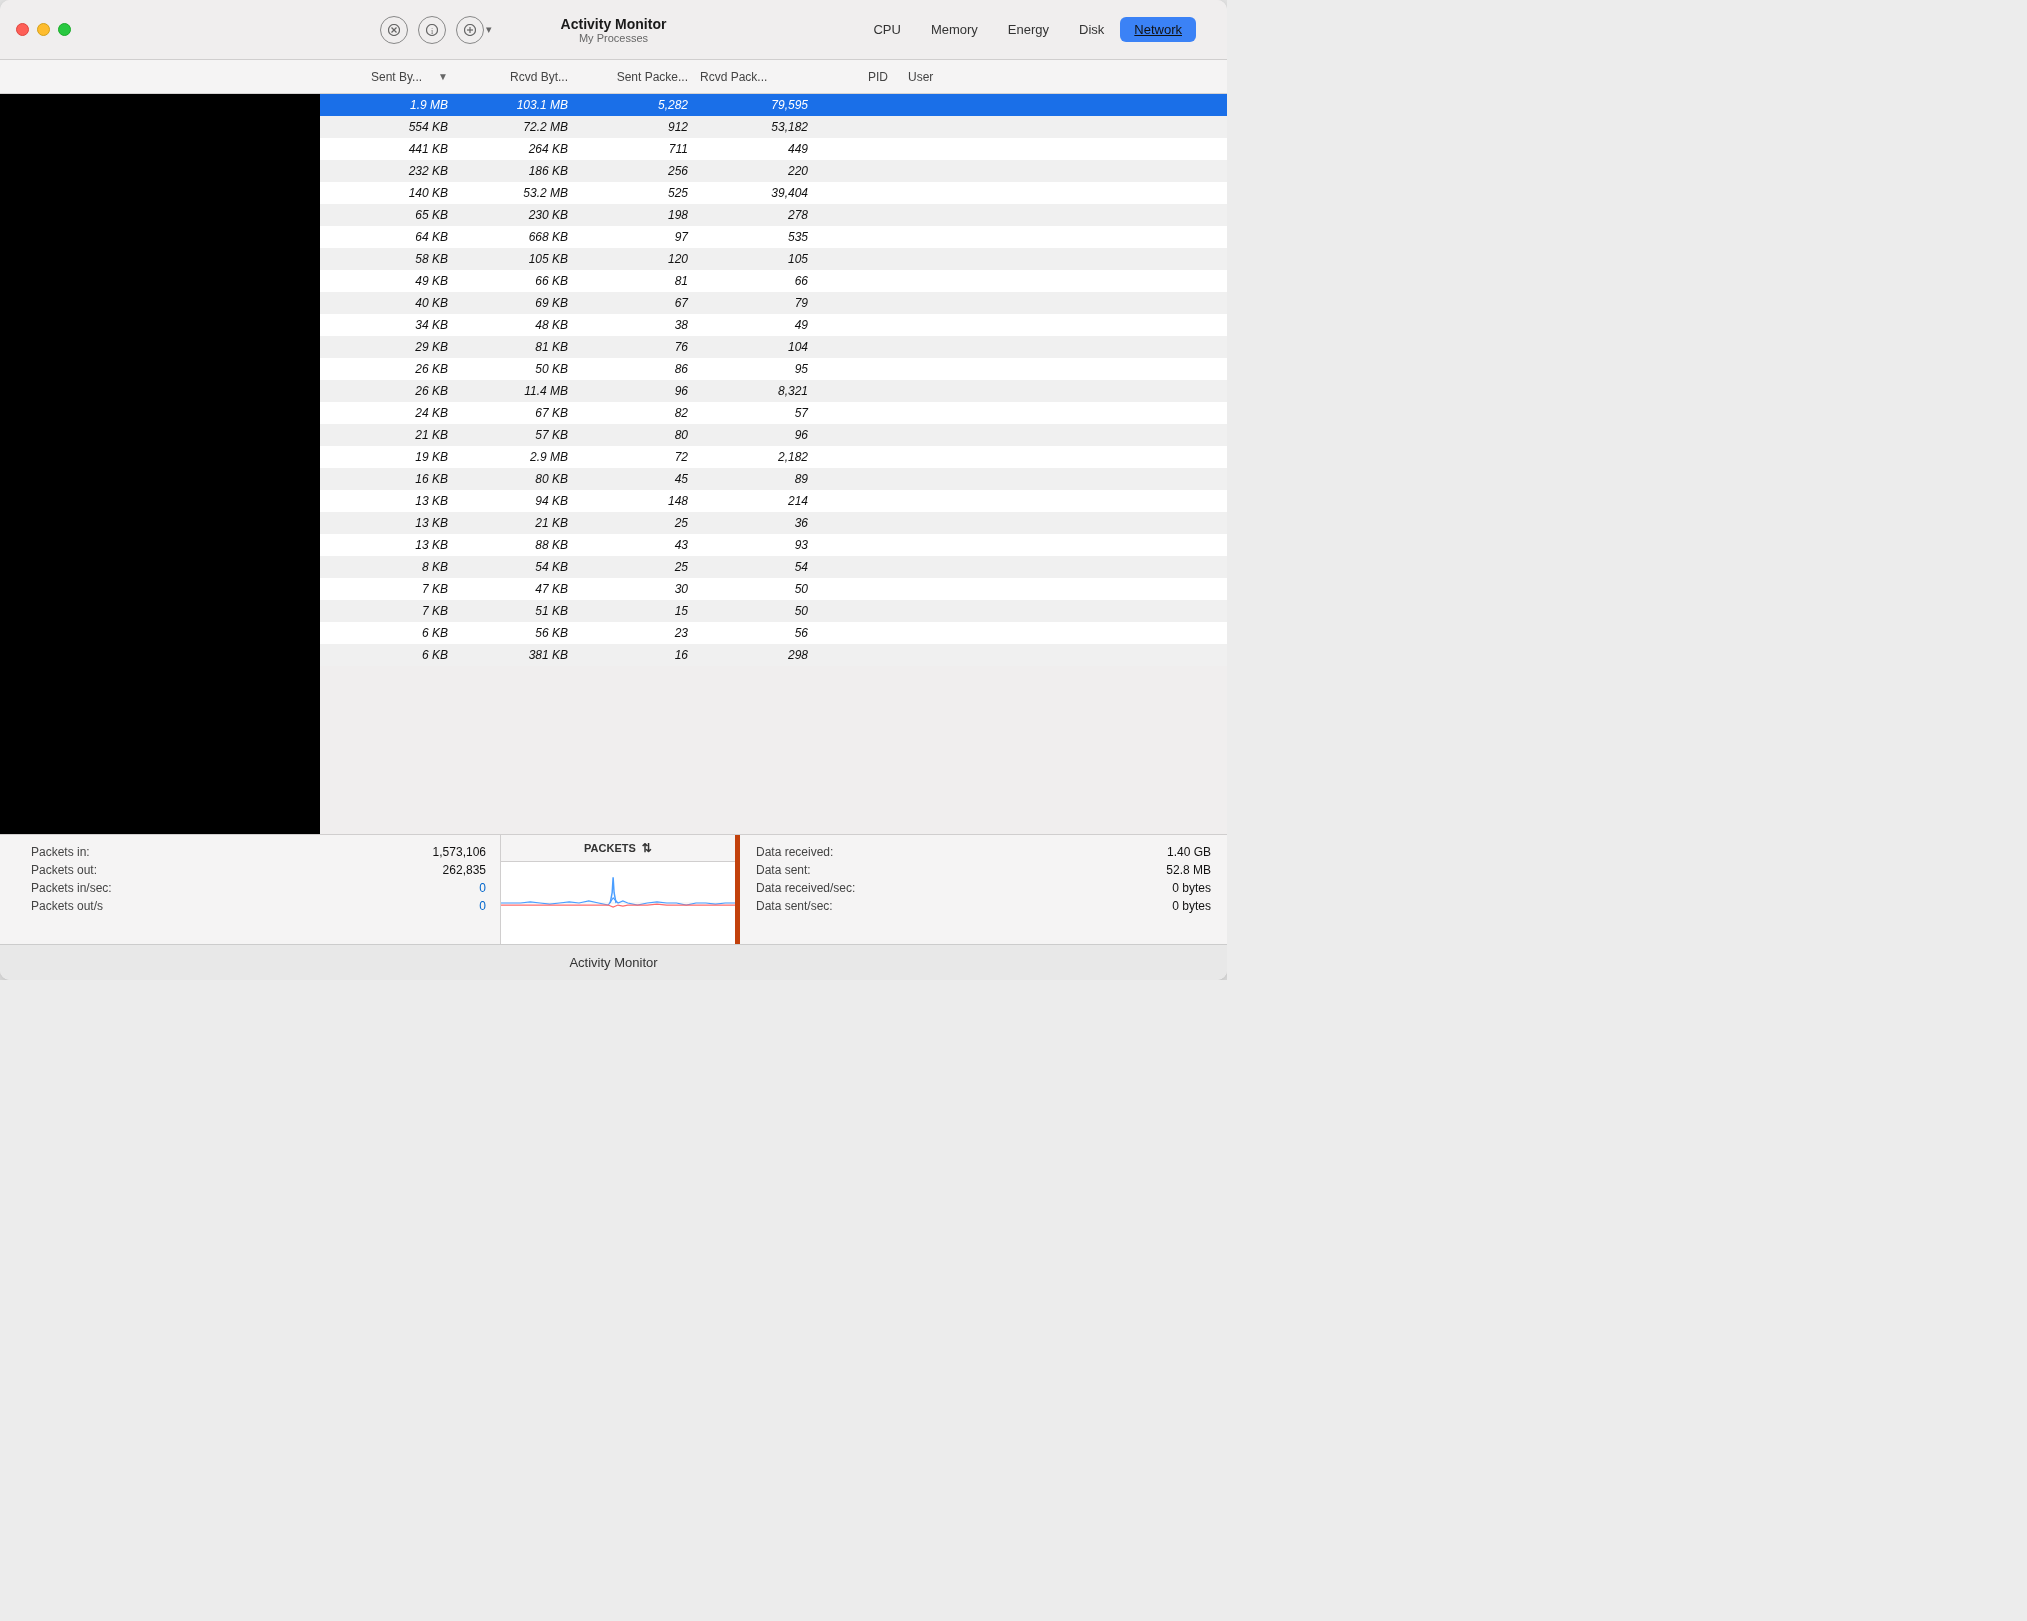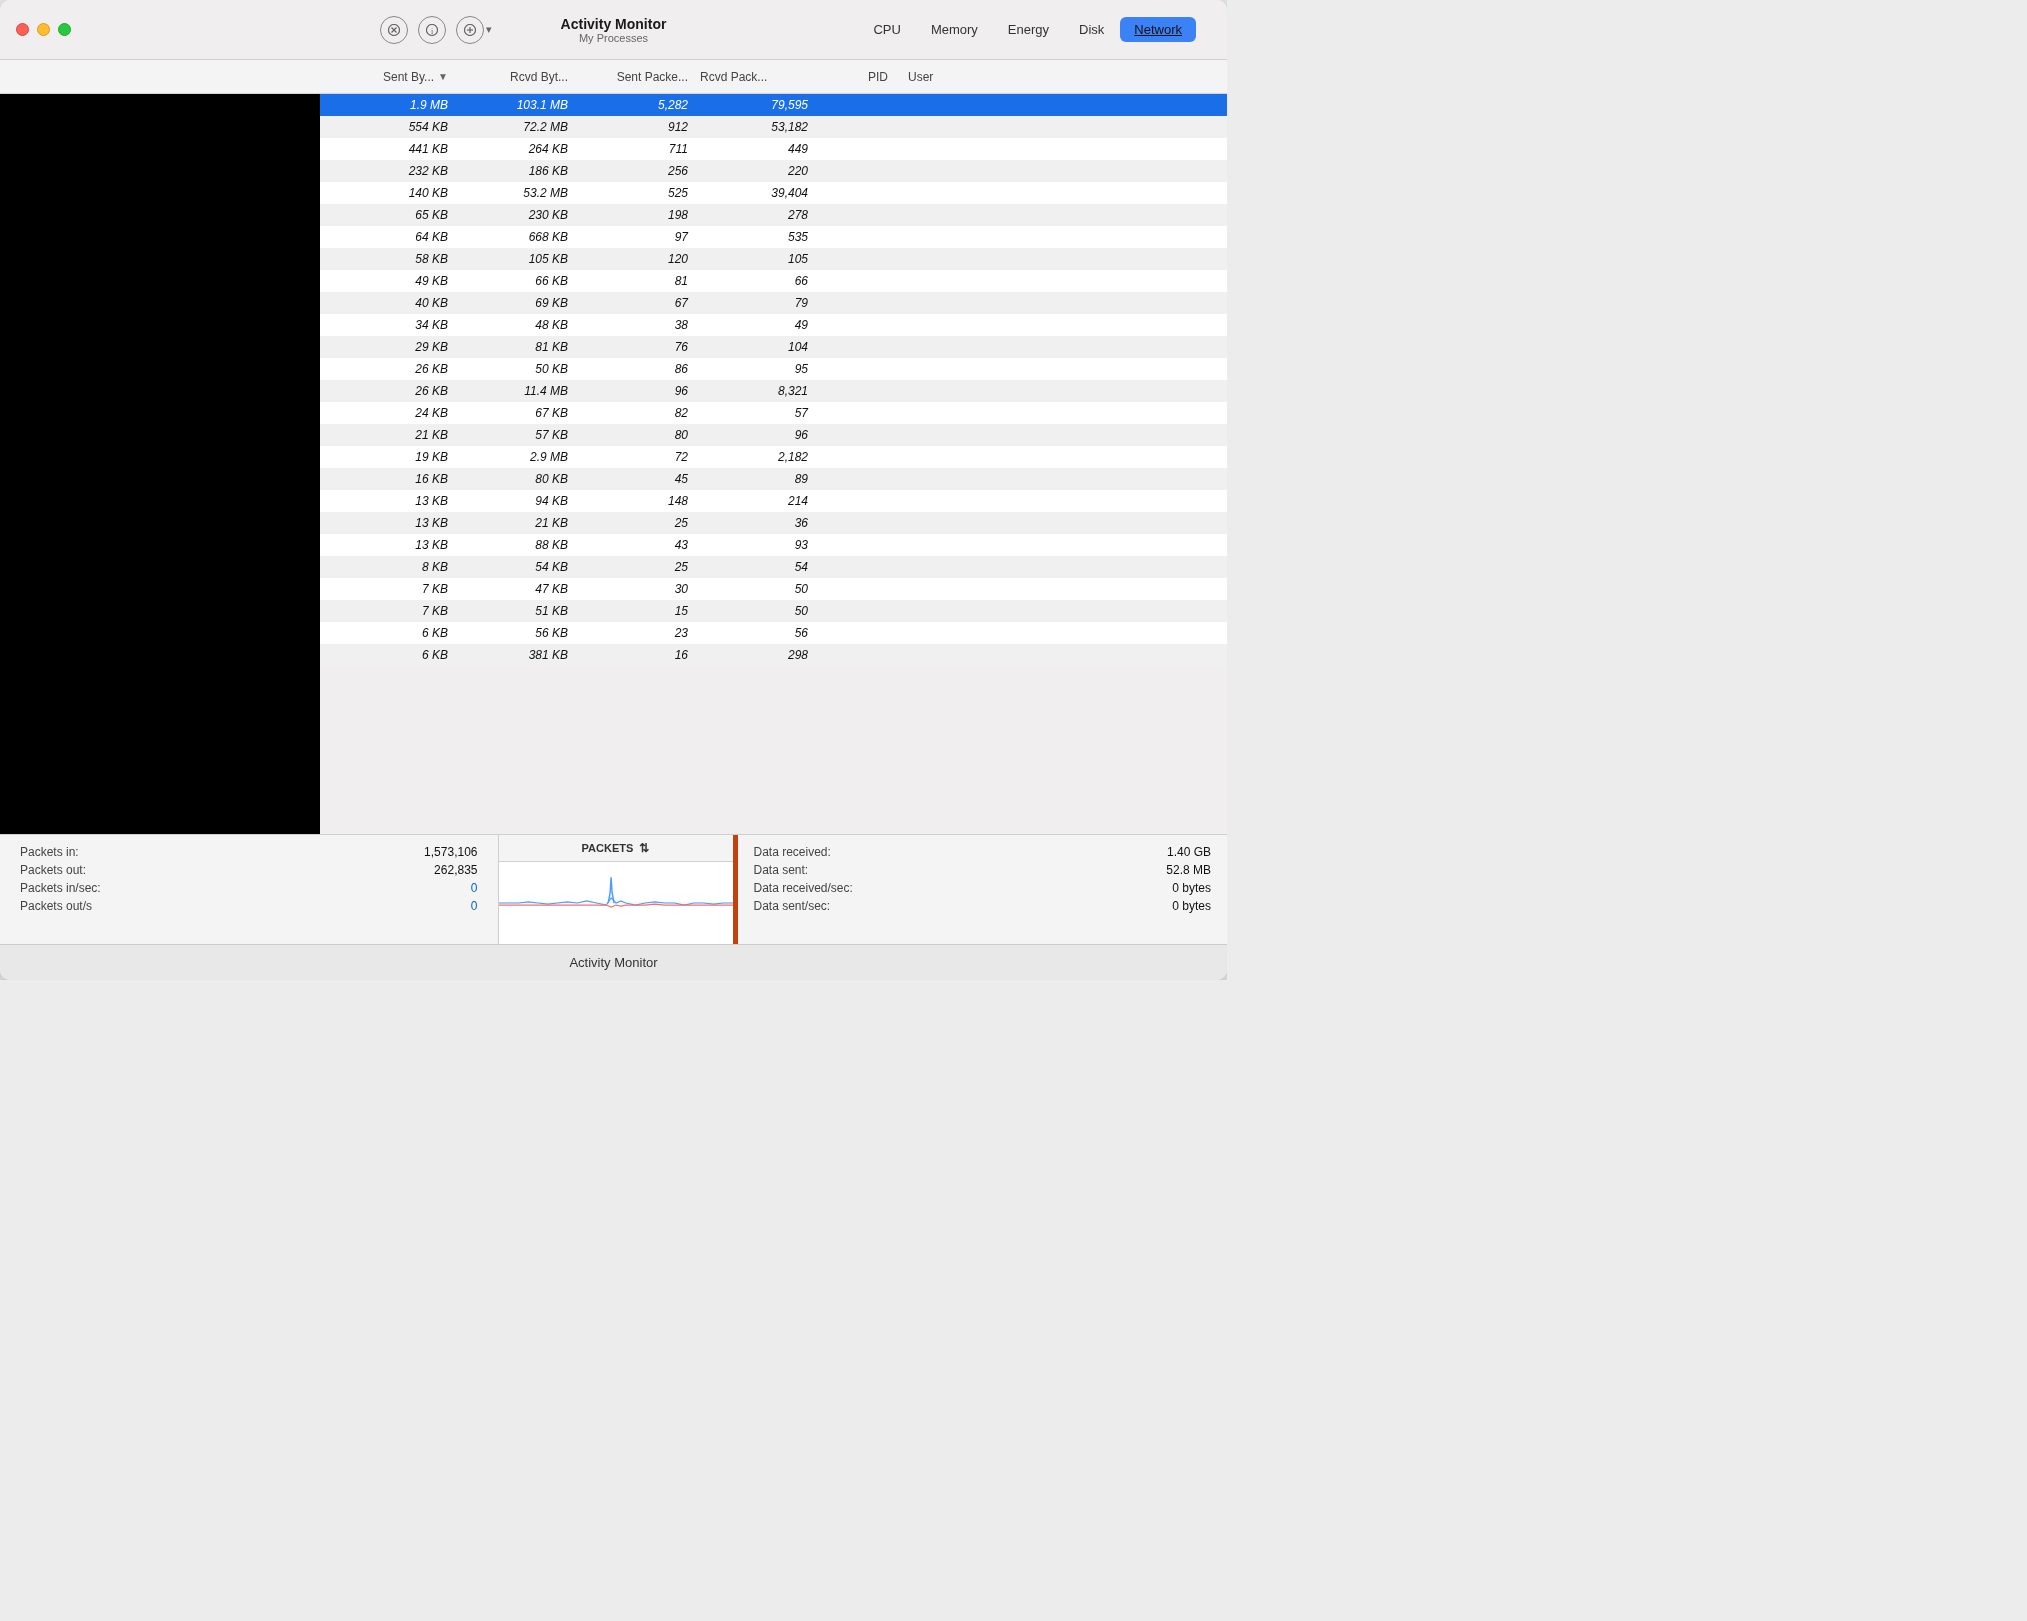--- a/index.html
+++ b/index.html
@@ -80,21 +80,21 @@
     .table-header {
       background: #f5f4f4;
       border-bottom: 1px solid #d5d3d3;
       display: flex;
       height: 34px;
       align-items: center;
       font-size: 12px;
       color: #444;
       user-select: none;
     }
-    .col-sent { width: 140px; text-align: right; padding-right: 12px; flex-shrink: 0; display: flex; align-items: center; justify-content: flex-end; gap: 4px; }
+    .col-sent { width: 140px; text-align: right; padding-right: 12px; flex-shrink: 0; display: flex; align-items: center; justify-content: flex-end; gap: 16px; }
     .col-rcvd-bytes { width: 120px; text-align: right; padding-right: 12px; flex-shrink: 0; }
     .col-sent-packets { width: 120px; text-align: right; padding-right: 12px; flex-shrink: 0; }
     .col-rcvd-packets { width: 120px; text-align: left; padding-right: 12px; flex-shrink: 0; }
     .col-pid { width: 80px; text-align: right; padding-right: 12px; flex-shrink: 0; }
     .col-user { width: 100px; text-align: left; padding-left: 8px; flex-shrink: 0; }
     .table-row {
       display: flex;
       height: 22px;
       align-items: center;
       font-size: 12px;
@@ -131,25 +131,26 @@
     .bottom-panel {
       background: #f5f4f4;
       border-top: 1px solid #d0cece;
       height: 110px;
       display: flex;
       align-items: stretch;
     }
 
     .stats-left {
       flex: 1;
-      padding: 10px 20px;
+      padding: 10px 14px;
       font-size: 12px;
       display: flex;
       flex-direction: column;
       gap: 4px;
+      margin-left: 17px;
     }
     .stat-row {
       display: flex;
       justify-content: space-between;
       align-items: center;
     }
     .stat-label { color: #444; }
     .stat-value { color: #111; font-variant-numeric: tabular-nums; }
     .stat-value.zero { color: #0066cc; }
 

